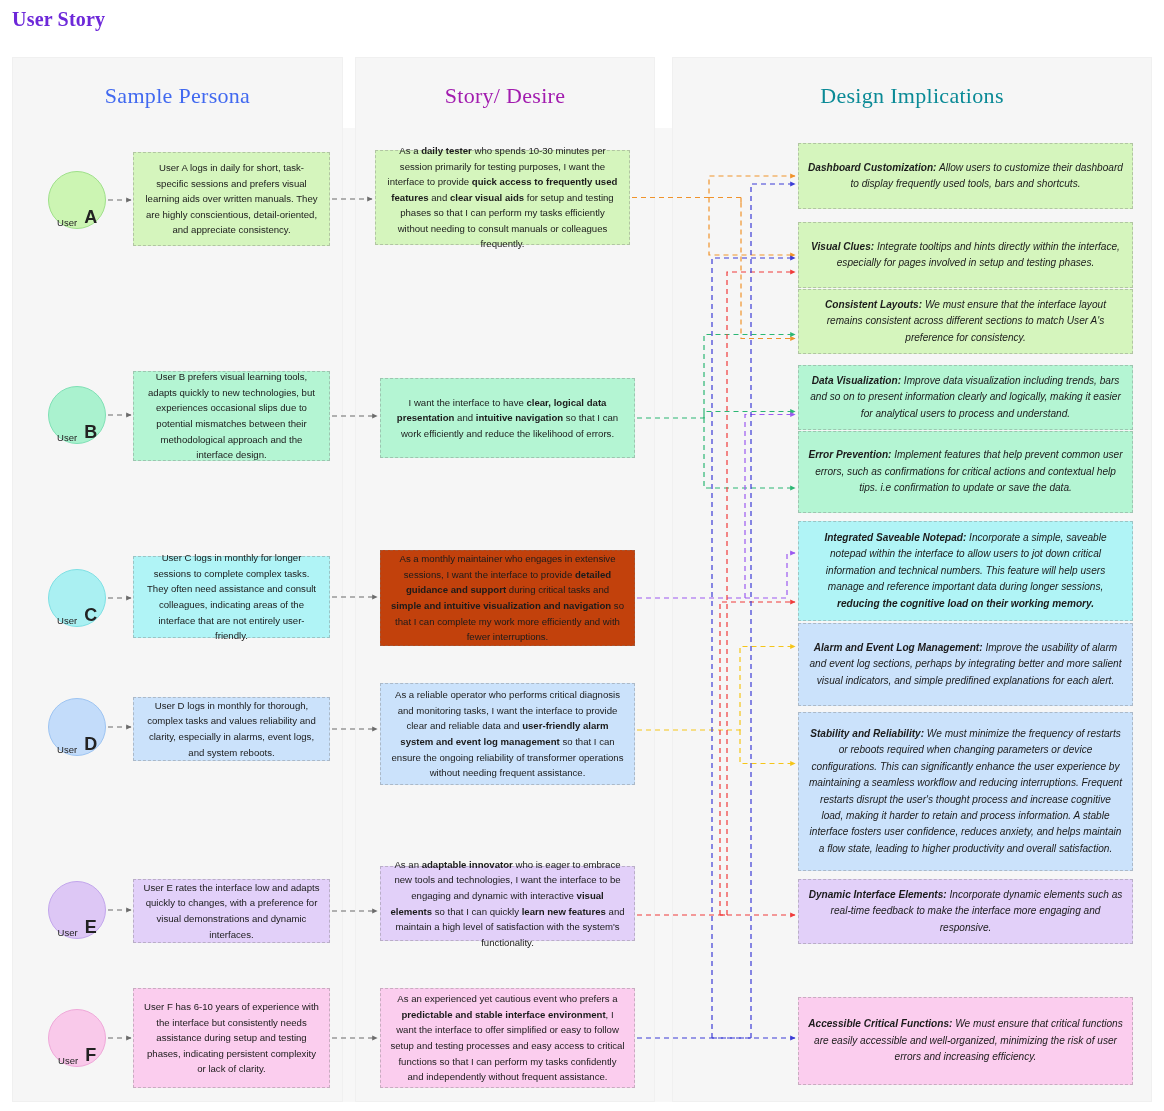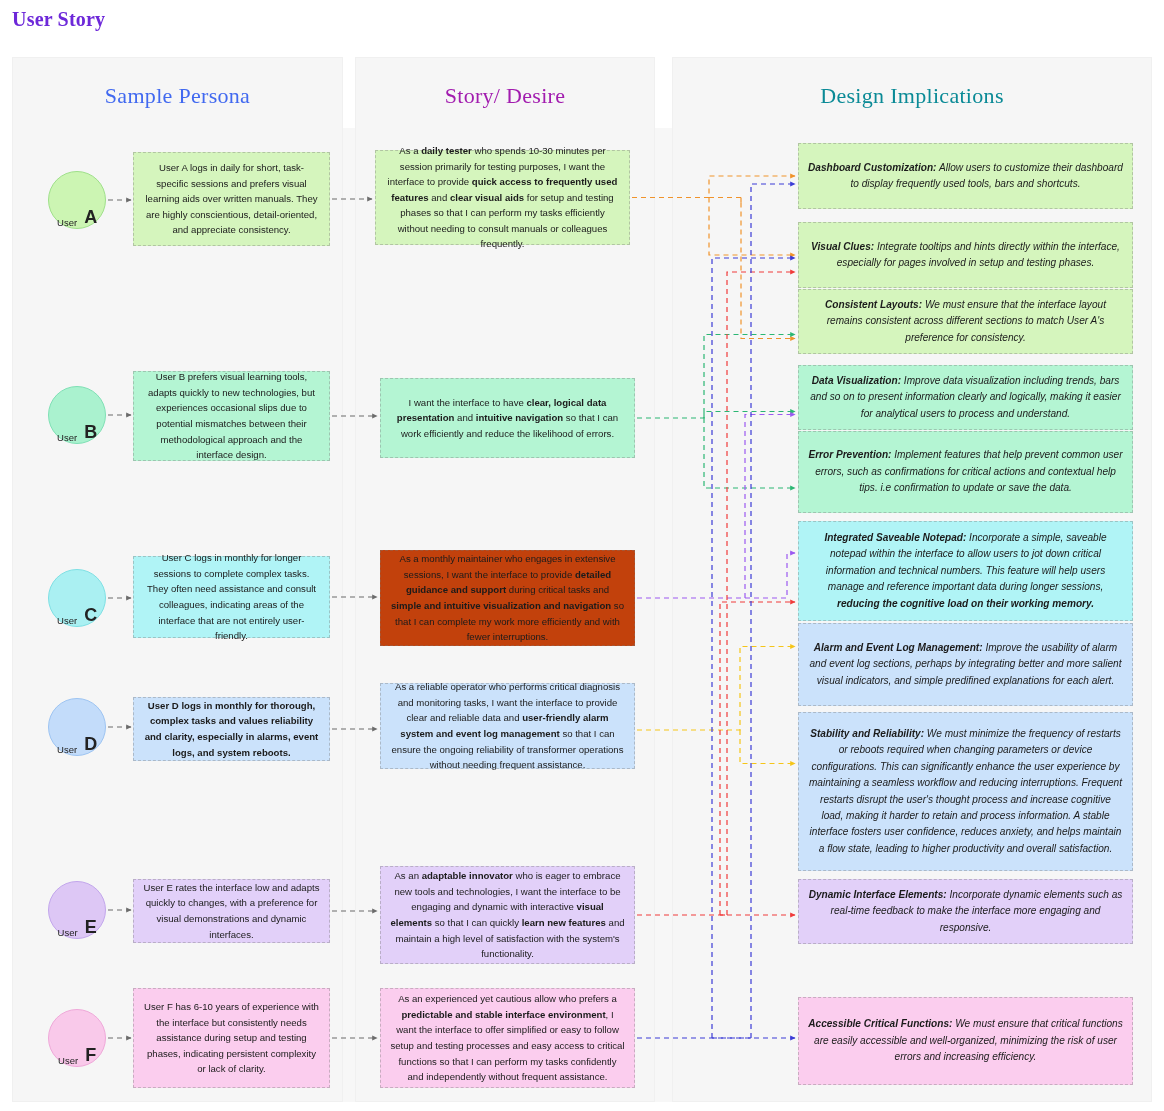--- a/index.html
+++ b/index.html
@@ -191,48 +191,48 @@
   <div id="pboxes-layer">
       <div class="tbox dashed" style="left: 133px; top: 152px; width: 197px; height: 94px; background: rgb(213, 245, 189);">
         <span>User A logs in daily for short, task-specific sessions and prefers visual learning aids over written manuals. They are highly conscientious, detail-oriented, and appreciate consistency.</span>
       </div>
       <div class="tbox dashed" style="left: 133px; top: 371px; width: 197px; height: 90px; background: rgb(180, 245, 211);">
         <span>User B prefers visual learning tools, adapts quickly to new technologies, but experiences occasional slips due to potential mismatches between their methodological approach and the interface design.</span>
       </div>
       <div class="tbox dashed" style="left: 133px; top: 556px; width: 197px; height: 82px; background: rgb(176, 244, 246);">
         <span>User C logs in monthly for longer sessions to complete complex tasks. They often need assistance and consult colleagues, indicating areas of the interface that are not entirely user-friendly.</span>
       </div>
-      <div class="tbox dashed" style="left: 133px; top: 697px; width: 197px; height: 64px; background: rgb(203, 226, 251); font-weight: bold;">
+      <div class="tbox dashed" style="left: 133px; top: 697px; width: 197px; height: 64px; background: rgb(203, 226, 251);">
         <span>User D logs in monthly for thorough, complex tasks and values reliability and clarity, especially in alarms, event logs, and system reboots.</span>
       </div>
       <div class="tbox dashed" style="left: 133px; top: 879px; width: 197px; height: 64px; background: rgb(226, 208, 249);">
         <span>User E rates the interface low and adapts quickly to changes, with a preference for visual demonstrations and dynamic interfaces.</span>
       </div>
       <div class="tbox dashed" style="left: 133px; top: 988px; width: 197px; height: 100px; background: rgb(251, 205, 238);">
         <span>User F has 6-10 years of experience with the interface but consistently needs assistance during setup and testing phases, indicating persistent complexity or lack of clarity.</span>
       </div>
     </div>
   <div id="sboxes-layer">
       <div class="tbox dashed " style="left: 375px; top: 150px; width: 255px; height: 95px; background: rgb(213, 245, 189);">
         <span><span>As a </span><span class="b">daily tester</span><span> who spends 10-30 minutes per session primarily for testing purposes, I want the interface to provide </span><span class="b">quick access to frequently used features</span><span> and </span><span class="b">clear visual aids</span><span> for setup and testing phases so that I can perform my tasks efficiently without needing to consult manuals or colleagues frequently.</span></span>
       </div>
       <div class="tbox dashed " style="left: 380px; top: 378px; width: 255px; height: 80px; background: rgb(180, 245, 211);">
         <span><span>I want the interface to have </span><span class="b">clear, logical data presentation</span><span> and </span><span class="b">intuitive navigation</span><span> so that I can work efficiently and reduce the likelihood of errors.</span></span>
       </div>
       <div class="tbox dashed " style="left: 380px; top: 550px; width: 255px; height: 96px; background: #c2410c;">
         <span><span>As a monthly maintainer who engages in extensive sessions, I want the interface to provide </span><span class="b">detailed guidance and support</span><span> during critical tasks and </span><span class="b">simple and intuitive visualization and navigation</span><span> so that I can complete my work more efficiently and with fewer interruptions.</span></span>
       </div>
-      <div class="tbox dashed " style="left: 380px; top: 683px; width: 255px; height: 86px; background: rgb(203, 226, 251);">
+      <div class="tbox dashed " style="left: 380px; top: 683px; width: 255px; height: 102px; background: rgb(203, 226, 251);">
         <span><span>As a reliable operator who performs critical diagnosis and monitoring tasks, I want the interface to provide clear and reliable data and </span><span class="b">user-friendly alarm system and event log management</span><span> so that I can ensure the ongoing reliability of transformer operations without needing frequent assistance.</span></span>
       </div>
-      <div class="tbox dashed " style="left: 380px; top: 866px; width: 255px; height: 98px; background: rgb(226, 208, 249);">
+      <div class="tbox dashed " style="left: 380px; top: 866px; width: 255px; height: 75px; background: rgb(226, 208, 249);">
         <span><span>As an </span><span class="b">adaptable innovator</span><span> who is eager to embrace new tools and technologies, I want the interface to be engaging and dynamic with interactive </span><span class="b">visual elements</span><span> so that I can quickly </span><span class="b">learn new features</span><span> and maintain a high level of satisfaction with the system's functionality.</span></span>
       </div>
       <div class="tbox dashed " style="left: 380px; top: 988px; width: 255px; height: 100px; background: rgb(251, 205, 238);">
-        <span><span>As an experienced yet cautious allow who prefers a </span><span class="b">predictable and stable interface environment</span><span>, I want the interface to offer simplified or easy to follow setup and testing processes and easy access to critical functions so that I can perform my tasks confidently and independently without frequent assistance.</span></span>
+        <span><span>As an experienced yet cautious event who prefers a </span><span class="b">predictable and stable interface environment</span><span>, I want the interface to offer simplified or easy to follow setup and testing processes and easy access to critical functions so that I can perform my tasks confidently and independently without frequent assistance.</span></span>
       </div>
     </div>
   <div id="dboxes-layer">
       <div class="tbox dashed dbox" style="left: 798px; top: 143px; width: 335px; height: 66px; background: rgb(213, 245, 189);">
         <span><span class="b">Dashboard Customization:</span><span> Allow users to customize their dashboard to display frequently used tools, bars and shortcuts.</span></span>
       </div>
       <div class="tbox dashed dbox" style="left: 798px; top: 222px; width: 335px; height: 66px; background: rgb(213, 245, 189);">
         <span><span class="b">Visual Clues:</span><span> Integrate tooltips and hints directly within the interface, especially for pages involved in setup and testing phases.</span></span>
       </div>
       <div class="tbox dashed dbox" style="left: 798px; top: 289px; width: 335px; height: 65px; background: rgb(213, 245, 189);">

